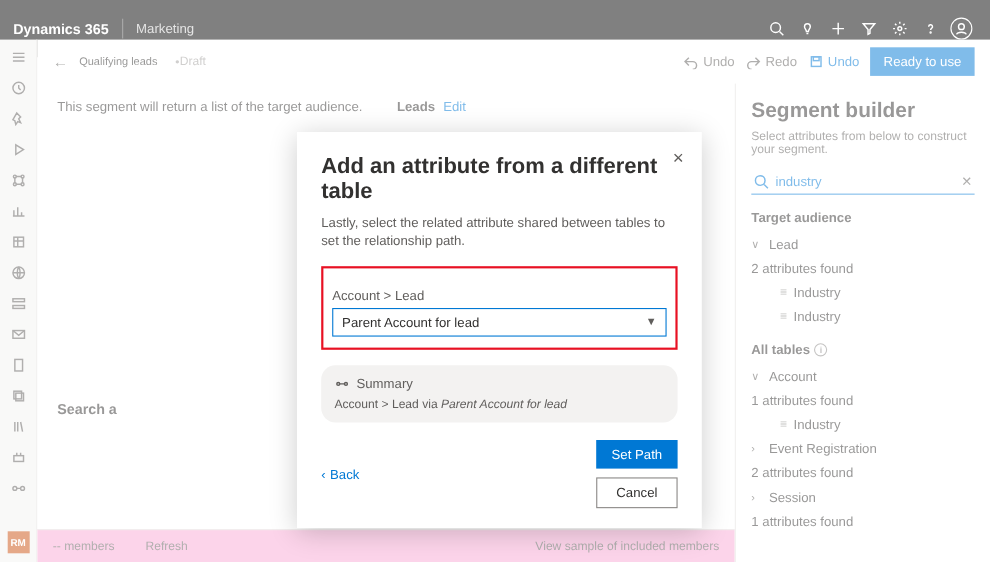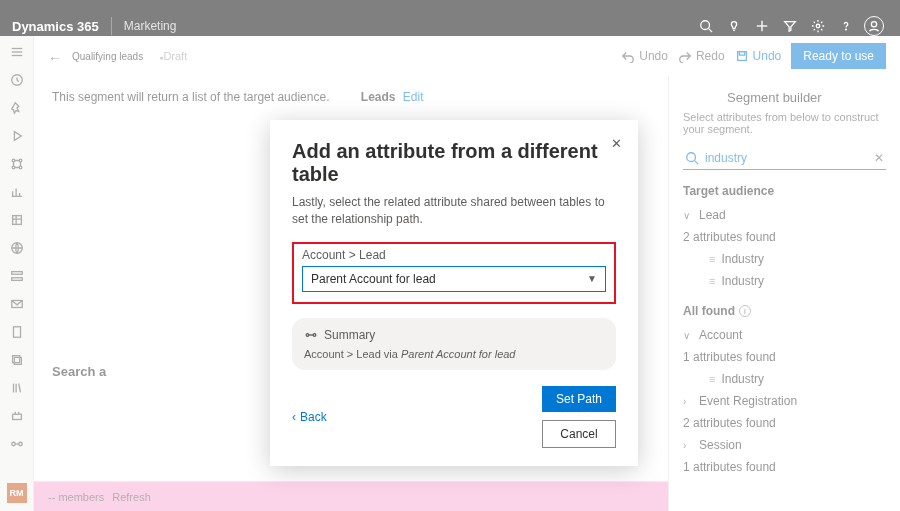--- a/index.html
+++ b/index.html
@@ -23,41 +23,41 @@
   .cmdbar .sp { flex:1;}
   .cmdbar .cmd { color:#605e5c; font-size:12px; display:flex; align-items:center; gap:4px; cursor:pointer;}
   .cmdbar .cmd.save { color:#0078d4;}
   .cmdbar .ready { background:#0078d4; color:#fff; padding:6px 12px; font-size:12px; cursor:pointer;}
   .content { position:absolute; top:40px; left:0; right:232px; bottom:0; padding: 14px 18px; }
   .desc { font-size:12px; color:#323130;}
   .desc b { font-weight:600;margin-left:28px;}
   .desc a { color:#0078d4; text-decoration:none; margin-left:4px;}
   .searchrow { margin-top: 260px; font-size:13px; font-weight:600;}
   .footerbar { position:absolute; left:0; right:0; bottom:0; height:30px; background:#f9a8d4; border-top:1px solid #e1dfdd; display:flex; align-items:center; padding:0 14px; font-size:11px; color:#605e5c;}
-  .footerbar .refresh { margin-left:8px; cursor:pointer;}
+  .footerbar .refresh { margin-left:28px; cursor:pointer;}
   .footerbar .sp{flex:1;}
   .sidepanel { position:absolute; top:40px; right:0; bottom:0; width:232px; border-left:1px solid #e1dfdd; background:#fff; padding:14px 14px; overflow:auto;}
-  .sidepanel h2 { font-size:13px; font-weight:400; margin-bottom:6px;margin-left:44px;}
+  .sidepanel h2 { font-size:19px; font-weight:700; margin-bottom:6px;}
   .sidepanel .hint { font-size:11px; color:#605e5c; margin-bottom:12px;}
   .searchbox { display:flex; align-items:center; border-bottom:1px solid #0078d4; padding:4px 2px; gap:6px; margin-bottom:14px;}
   .searchbox input { border:none; outline:none; flex:1; font-size:12px; color:#0078d4;}
   .searchbox .clr { color:#605e5c; cursor:pointer; font-size:12px;}
   .grouphdr { font-size:12px; font-weight:600; margin:10px 0 6px;}
   .node { display:flex; align-items:center; gap:6px; padding:4px 0; font-size:12px; cursor:pointer;}
   .node .chev { width:10px; display:inline-block; color:#605e5c; font-size:10px;}
   .attr { display:flex; align-items:center; gap:6px; padding:4px 0 4px 26px; font-size:12px; color:#323130; cursor:pointer;}
   .attr::before { content:"≡"; color:#8a8886; font-size:11px;}
   .alltables { display:flex; align-items:center; gap:4px; font-size:12px; font-weight:600; margin:12px 0 6px;}
   .alltables .info { width:12px; height:12px; border:1px solid #8a8886; border-radius:50%; display:inline-flex; align-items:center; justify-content:center; font-size:8px; color:#8a8886;}
   .overlay { position:absolute; inset:0; background:rgba(255,255,255,0.5);}
   .dialog { position:absolute; top:120px; left:270px; width:368px; background:#fff; box-shadow:0 4px 24px rgba(0,0,0,0.2); padding:20px 22px 18px;}
   .dialog h3 { font-size:20px; font-weight:700; margin-bottom:8px;}
   .dialog .close { position:absolute; top:16px; right:16px; cursor:pointer; color:#605e5c; font-size:13px;}
   .dialog .dtext { font-size:12px; color:#605e5c; margin-bottom:14px; line-height:1.4;}
-  .highlight { border:2px solid #e81123; padding:4px 8px 10px; margin-bottom:14px;}
+  .highlight { border:2px solid #e81123; padding:18px 8px 10px; margin-bottom:14px;}
   .highlight .crumb { font-size:12px; color:#605e5c; margin-bottom:4px;}
   .highlight .select { border:1px solid #0078d4; height:26px; display:flex; align-items:center; justify-content:space-between; padding:0 8px; font-size:12px; color:#323130; cursor:pointer;}
   .highlight .select .arrow { color:#605e5c; font-size:10px;}
   .summary { background:#f3f2f1; padding:10px 12px; margin-bottom:16px;border-radius:13px;}
   .summary .shdr { font-size:12px; color:#605e5c; margin-bottom:6px; display:flex; align-items:center; gap:6px;}
   .summary .sline { font-size:11px; color:#605e5c;}
   .summary .sline i { font-style:italic;}
   .dialogbtns { display:flex; align-items:center; justify-content:space-between;}
   .dialogbtns .backlnk { color:#0078d4; font-size:12px; display:flex; align-items:center; gap:4px; cursor:pointer;}
   .dialogbtns .right { display:flex; gap:8px;flex-direction:column;}
@@ -247,20 +247,21 @@
     <div class="desc">
       <span>This segment will return a list of the target audience.</span>
       <b>Leads</b>
       <a href="#">Edit</a>
     </div>
     <div class="searchrow">Search a</div>
     <div class="footerbar">
       <span>-- members</span>
       <span class="refresh">Refresh</span>
       <span class="sp"></span>
+      <span>View sample of included members</span>
     </div>
   </div>
 
   <div class="sidepanel">
     <h2>Segment builder</h2>
     <div class="hint">Select attributes from below to construct your segment.</div>
     <div class="searchbox">
       <svg viewBox="0 0 16 16" style="stroke:#0078d4">
           <circle cx="7" cy="7" r="5"></circle>
           <line x1="11" y1="11" x2="15" y2="15"></line>
@@ -272,21 +273,21 @@
 
     <div class="node">
         <span class="chev">∨</span>
         <span>Lead</span>
       </div>
     <div class="node sub">2 attributes found</div>
     <div class="attr">Industry</div>
     <div class="attr">Industry</div>
 
     <div class="alltables">
-        <span>All found</span>
+        <span>All tables</span>
         <span class="info">i</span>
       </div>
 
     <div class="node">
         <span class="chev">∨</span>
         <span>Account</span>
       </div>
     <div class="node sub">1 attributes found</div>
     <div class="attr">Industry</div>
 

